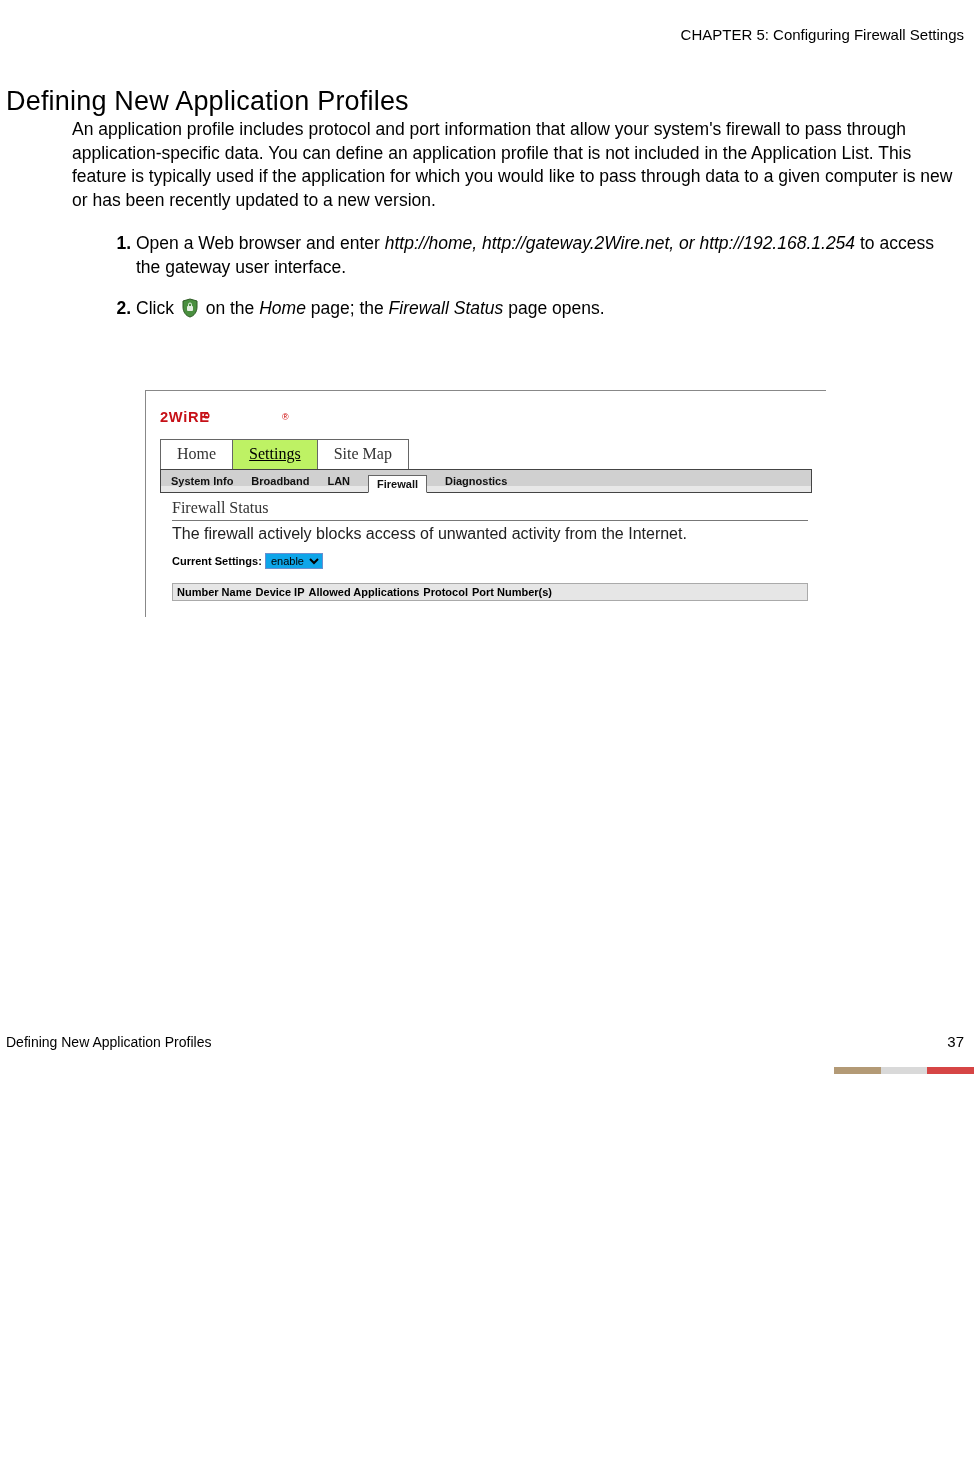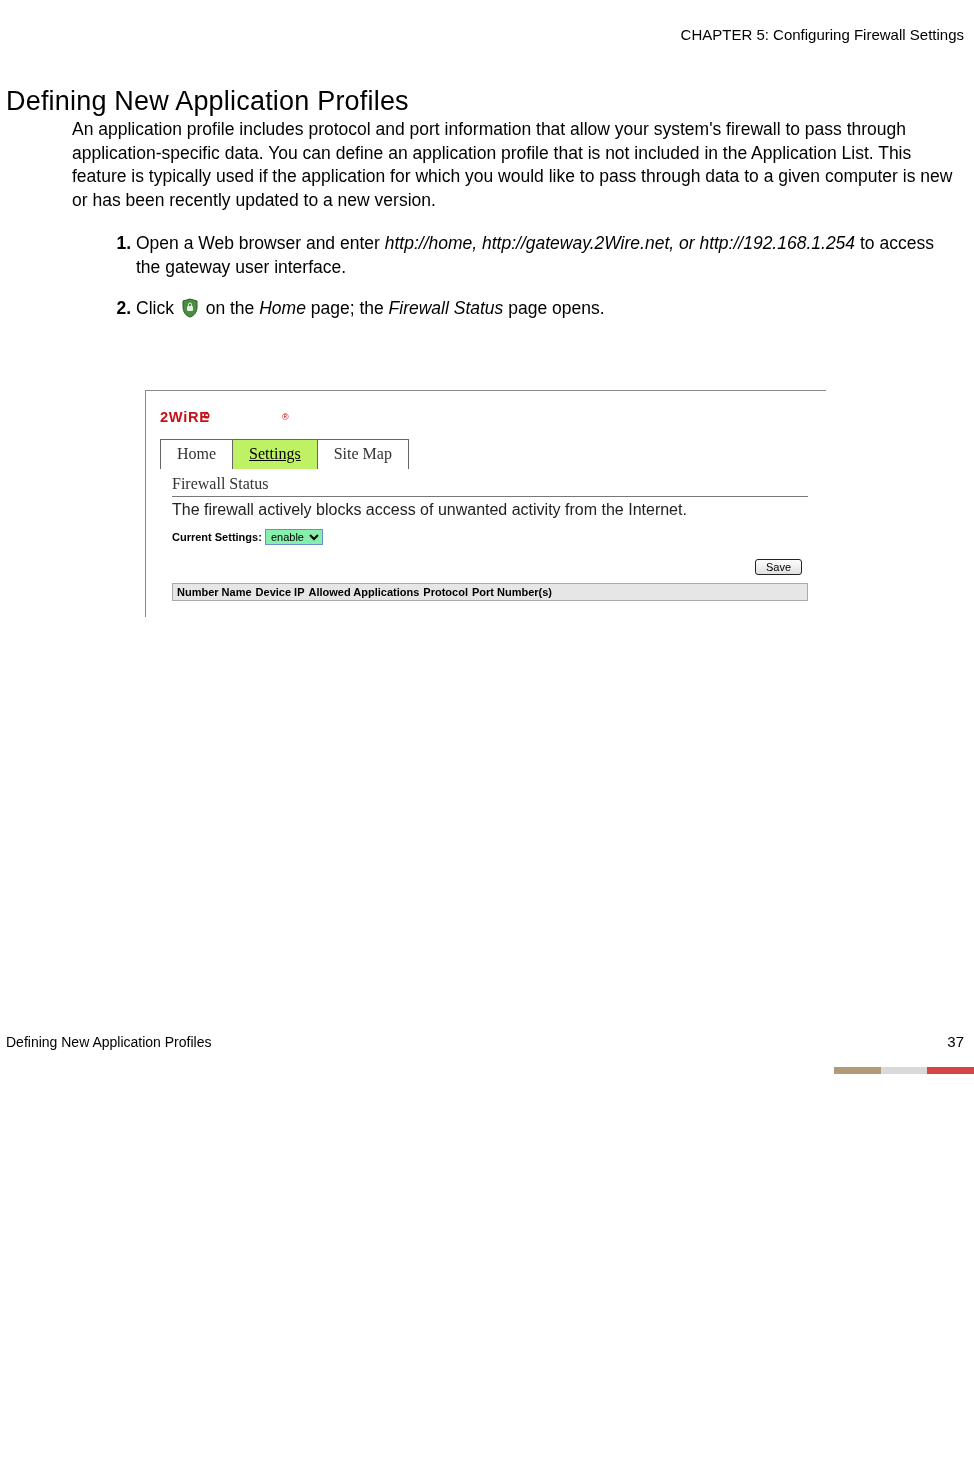--- a/index.html
+++ b/index.html
@@ -139,21 +139,21 @@
     color: #333;
     border-bottom: 1px solid #777;
     padding-bottom: 3px;
     margin-bottom: 4px;
   }
   .fw-desc { font-size:16px; margin-bottom: 10px; color:#222;}
   .curset { font-size:11px; margin-bottom: 14px; }
   .curset b { font-weight:bold; }
   .sel {
     border:1px solid #6a8fcf;
-    background:#86efac;
+    background:#0ea5e9;
     color:#000;
     font-size:11px;
     padding:0 1px;
   }
   .save-row { text-align:right; margin-bottom:8px; padding-right:6px;}
   .save-btn {
     border:1px solid #222;
     border-radius:3px;
     background: linear-gradient(#fefefe,#e0e0e0);
     font-size:11px;
@@ -234,34 +234,38 @@
         </svg>
         <span class="logo-reg">®</span>
       </div>
 
       <div class="tabs1">
         <div class="tab1 inactive">Home</div>
         <div class="tab1 active">Settings</div>
         <div class="tab1 inactive">Site Map</div>
       </div>
 
+      <div class="subnav-bar">
+        <span class="subnav-item">System Info</span>
+        <span class="subnav-item">Broadband</span>
+        <span class="subnav-item">LAN</span>
+        <span class="subnav-item active">Firewall</span>
+        <span class="subnav-item">Diagnostics</span>
+      </div>
 
 
       <div class="content-area">
         <div class="fw-title">Firewall Status</div>
         <div class="fw-desc">The firewall actively blocks access of unwanted activity from the Internet.</div>
         <div class="curset">
           <b>Current Settings:</b>
           <select class="sel">
             <option>enable</option>
           </select>
         </div>
-        <div class="save-row">
-          <button class="save-btn">Save</button>
-        </div>
         <div class="rule-head">
           <span>Number Name</span>
           <span>Device IP</span>
           <span>Allowed Applications</span>
           <span>Protocol</span>
           <span>Port Number(s)</span>
         </div>
       </div>
     </div>
   </div>

